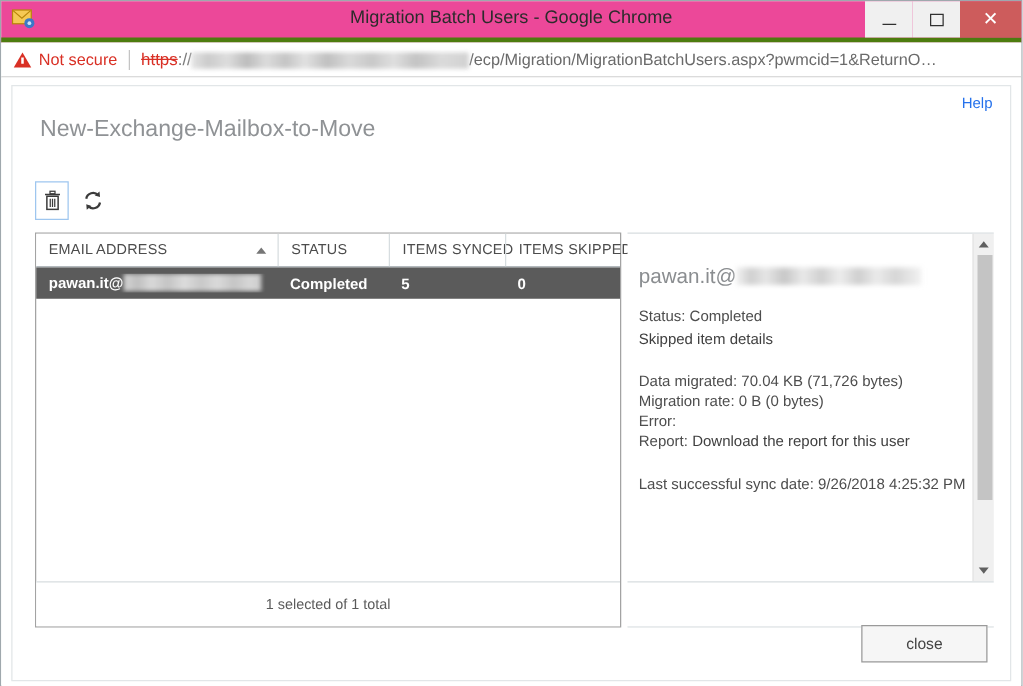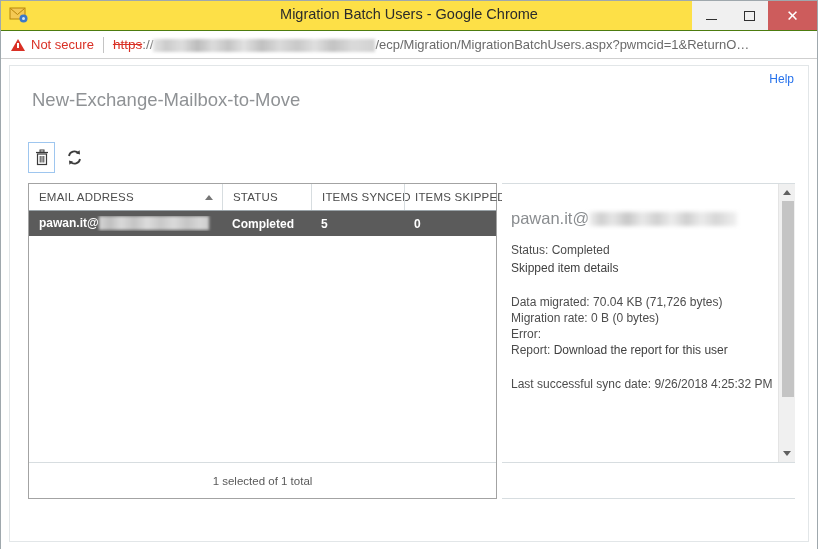--- a/index.html
+++ b/index.html
@@ -21,22 +21,22 @@
     width: 818px;
     height: 549px;
     box-sizing: border-box;
     background: #ffffff;
     border: 1px solid #9fa8ad;
   }
 
   .titlebar {
     position: relative;
     height: 29px;
-    background: #fde047;
-    border-bottom: 1px solid #4d7c0f;
+    background: #ec4899;
+    border-bottom: 4px solid #4d7c0f;
     display: flex;
     align-items: center;
   }
   .favicon {
     position: absolute;
     left: 8px; top: 5px;
     width: 20px; height: 18px;
   }
   .title-text {
     position: absolute;
@@ -538,16 +538,19 @@
             <div class="sb-thumb"></div>
           </div>
           <div class="sb-arrow" style="position:absolute;bottom:0;left:0;right:0;">
             <span class="sb-down"></span>
           </div>
         </div>
 
         <div class="detail-footer"></div>
       </div>
 
+      <div class="bottombar">
+        <div class="close-btn">close</div>
+      </div>
 
     </div>
   </div>
 </div>
 
 </body></html>

